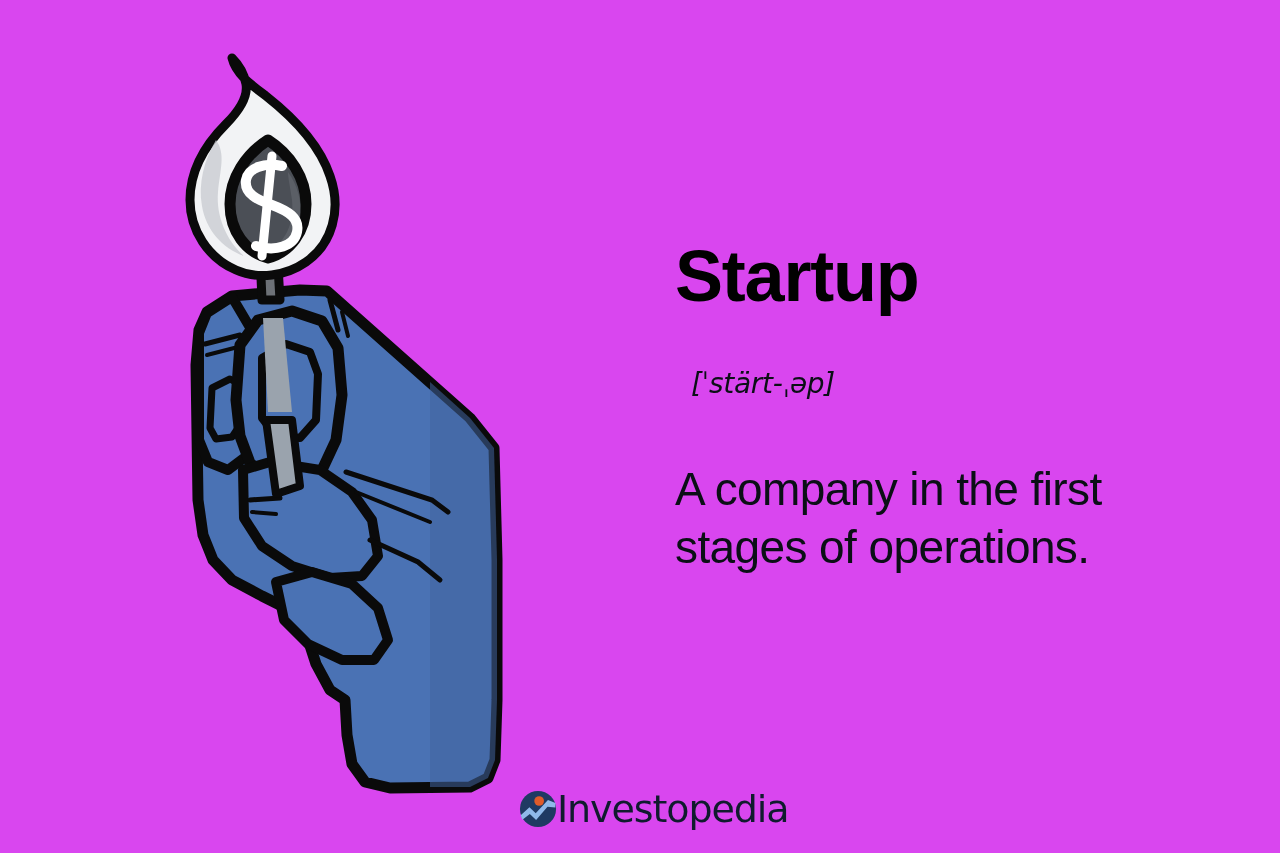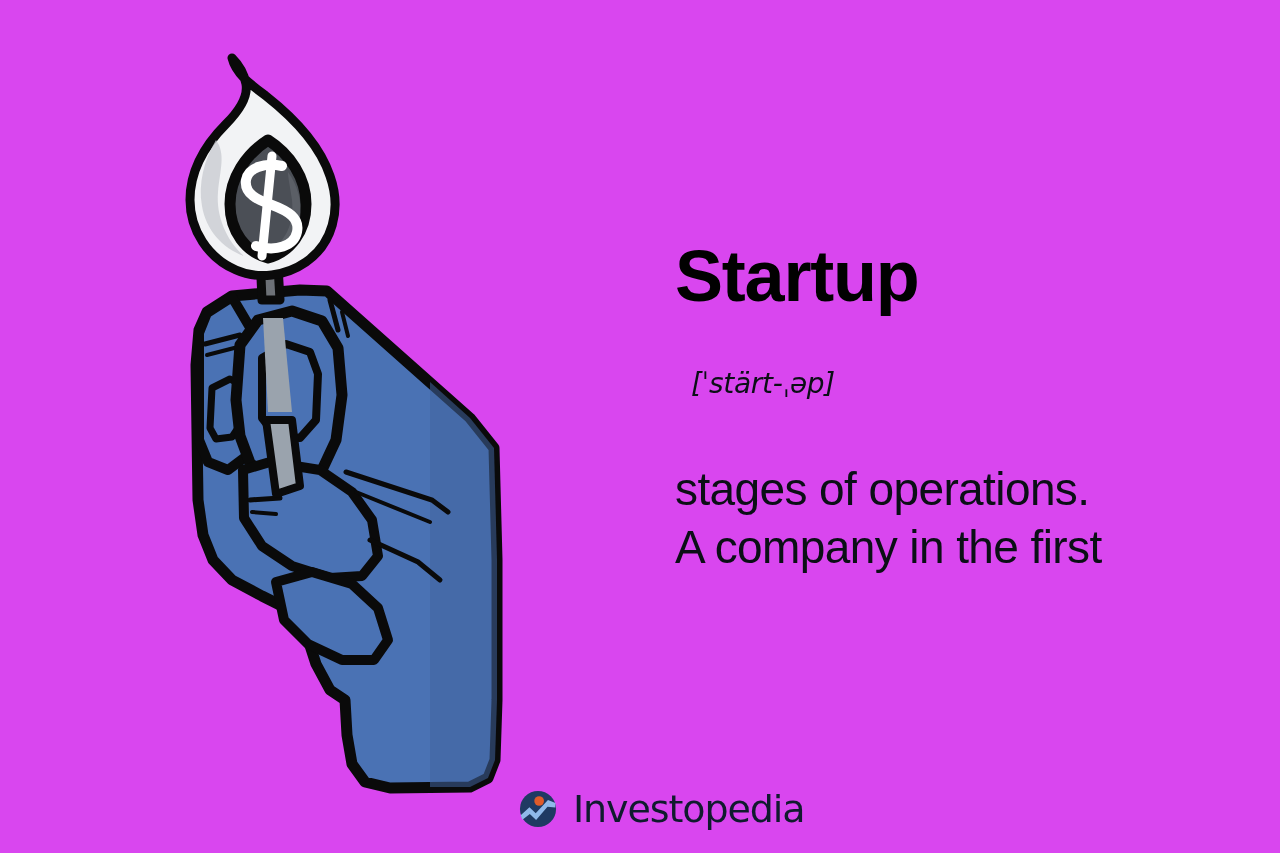--- a/index.html
+++ b/index.html
@@ -88,21 +88,21 @@
   }
 
   
   #logo {
     position: absolute;
     left: 519px;
     top: 786px;
     height: 46px;
     display: flex;
     align-items: center;
-    gap: 16px;
+    gap: 0;
   }
   #logo-mark {
     width: 38px;
     height: 38px;
     display: block;
   }
   #logo-word {
     font-family: "DejaVu Sans", sans-serif;
     font-weight: 400;
     font-size: 38px;
@@ -277,22 +277,22 @@
       </g>
     </svg>
   </div>
 
   <div id="text-col">
     <h1 id="term">Startup</h1>
 
     <div id="pronunciation">[ˈstärt-ˌəp]</div>
 
     <div id="definition">
+      <span class="defline">A company in the first</span>
       <span class="defline">stages of operations.</span>
-      <span class="defline">A company in the first</span>
     </div>
   </div>
 
   <div id="logo">
     <svg id="logo-mark" viewBox="0 0 40 40" xmlns="http://www.w3.org/2000/svg" aria-hidden="true">
       <circle cx="20" cy="20" r="19" fill="#1f3a63"></circle>
       <path d="M1.8 26.5 L11 18.2 L17.6 24.4 L30.5 10.4 L38.4 13.8 L38.2 18.4 L30.0 17.6 L18.0 31.6 L11.4 25.2 L3.6 31.4 Z" fill="#8fb9ea"></path>
       <circle cx="21.2" cy="11.6" r="5.1" fill="#e05b2a"></circle>
     </svg>
     <span id="logo-word">Investopedia</span>

